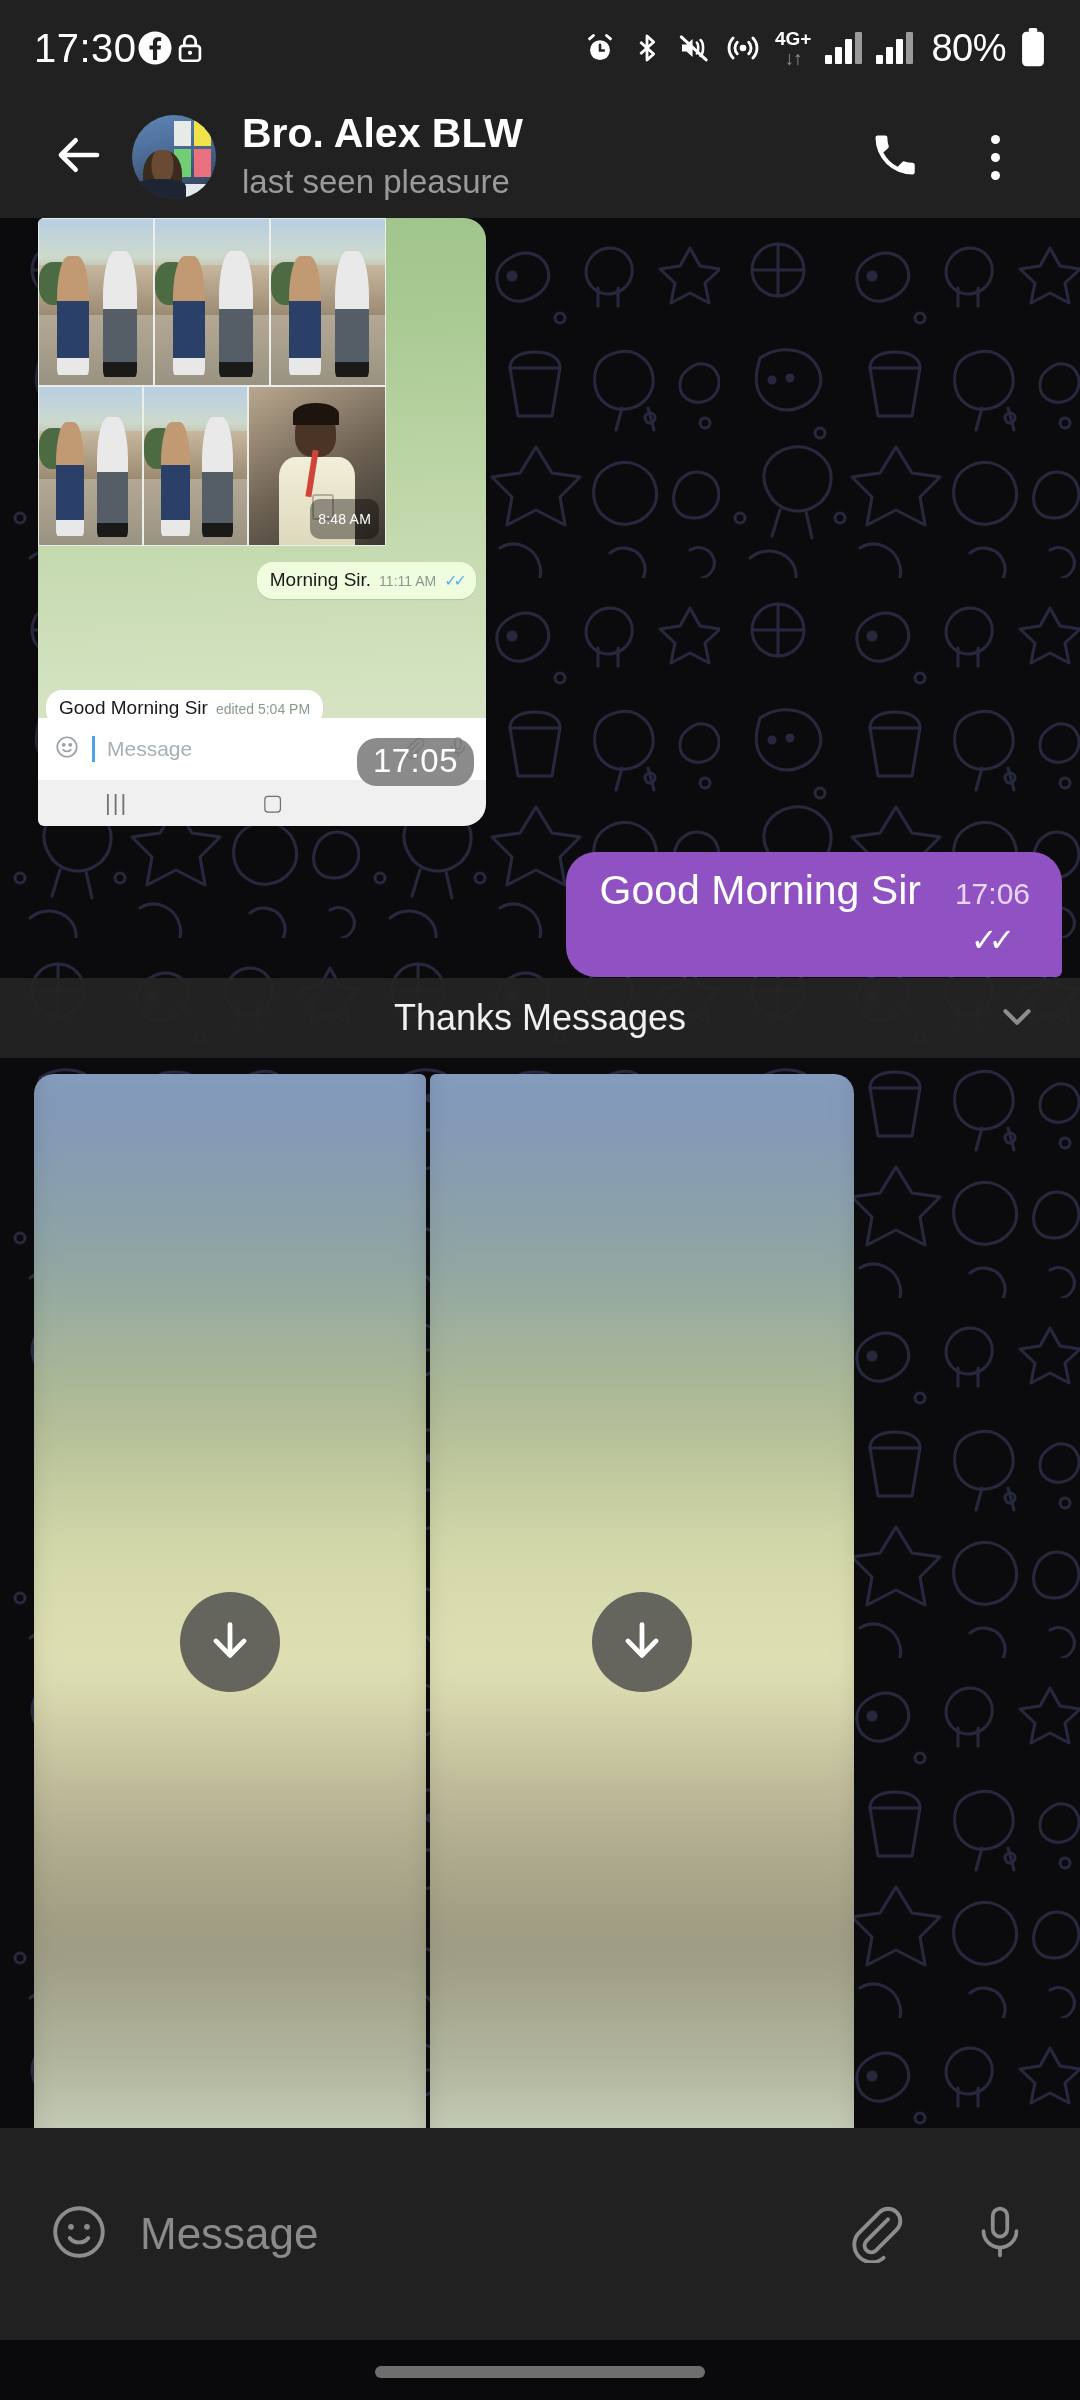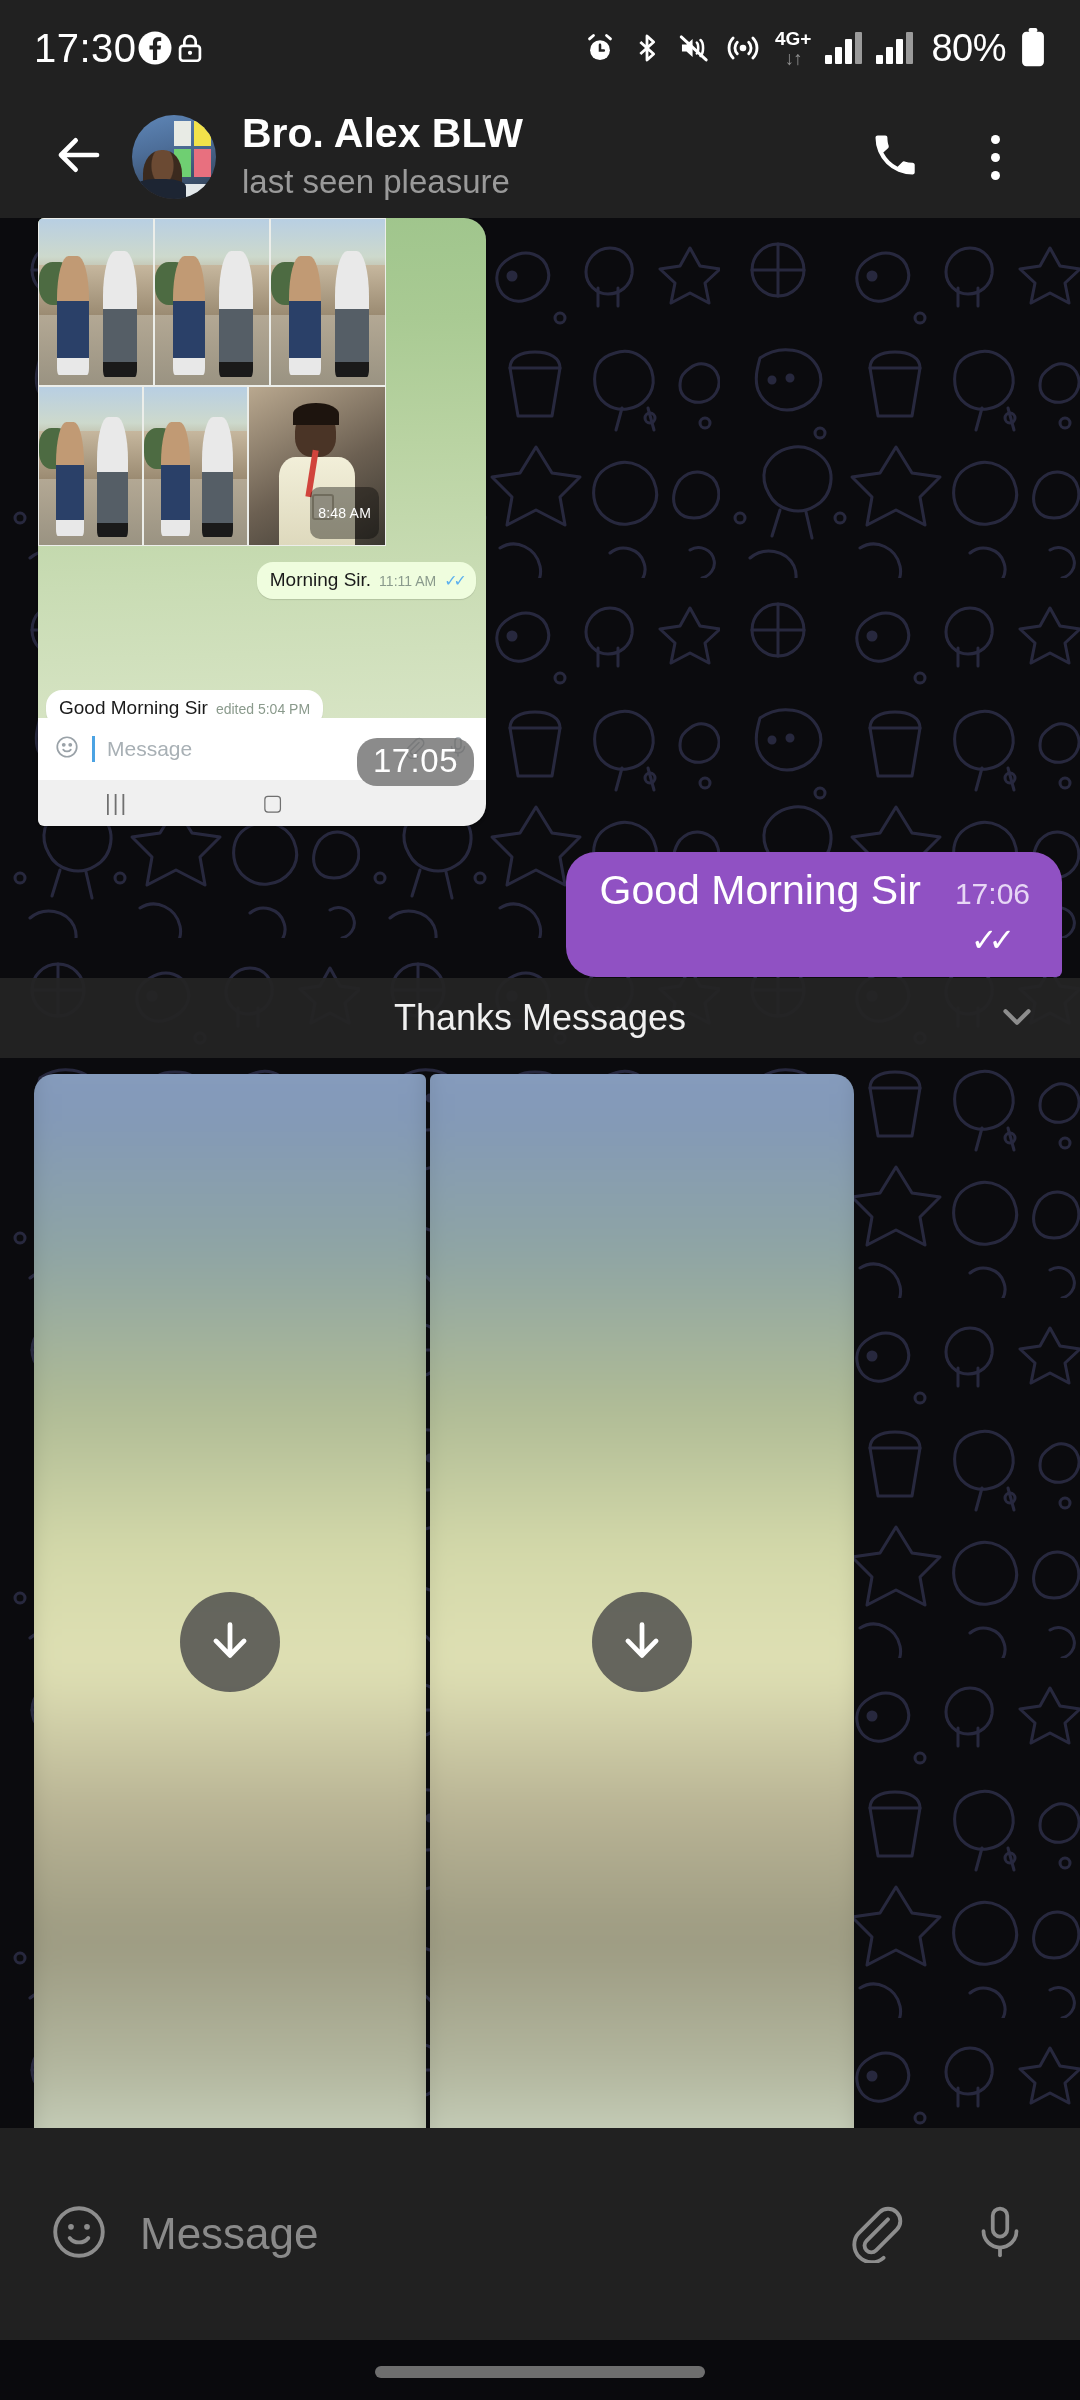--- a/index.html
+++ b/index.html
@@ -119,21 +119,21 @@
   .m-head { position:absolute; left:34%; top:14%; width:30%; height:30%;
     background:#4a3426; border-radius:48% 48% 40% 40%; }
   .m-hair { position:absolute; left:32%; top:10%; width:34%; height:14%; background:#1d140e; border-radius:50% 50% 0 0;}
   .m-body { position:absolute; left:22%; bottom:0; width:56%; height:56%;
     background:linear-gradient(180deg,#f2efd9,#ded9bd); border-radius:22% 22% 0 0; }
   .m-lanyard { position:absolute; left:44%; top:40%; width:6px; height:30%; background:#d1443c; transform:rotate(9deg);}
   .m-badge { position:absolute; left:46%; bottom:16%; width:22px; height:26px; background:#e7e2cd; border-radius:3px; border:2px solid #b5ae97;}
   .album-time {
     position:absolute; right:6px; bottom:6px;
     background:rgba(0,0,0,.38); color:#fff; font-size:14px;
-    padding:18px 8px; border-radius:10px; letter-spacing:.2px;
+    padding:12px 8px; border-radius:10px; letter-spacing:.2px;
   }
   .s-msg { position:absolute; display:flex; align-items:flex-end; }
   .s-bubble {
     border-radius:16px; padding:7px 13px 8px 13px;
     font-size:19px; color:#1a1a1a; line-height:1.15;
     display:flex; align-items:baseline; gap:8px; white-space:nowrap;
     box-shadow:0 1px 1px rgba(0,0,0,.12);
   }
   .s-out .s-bubble { background:#effdde; }
   .s-in .s-bubble { background:#fff; }

